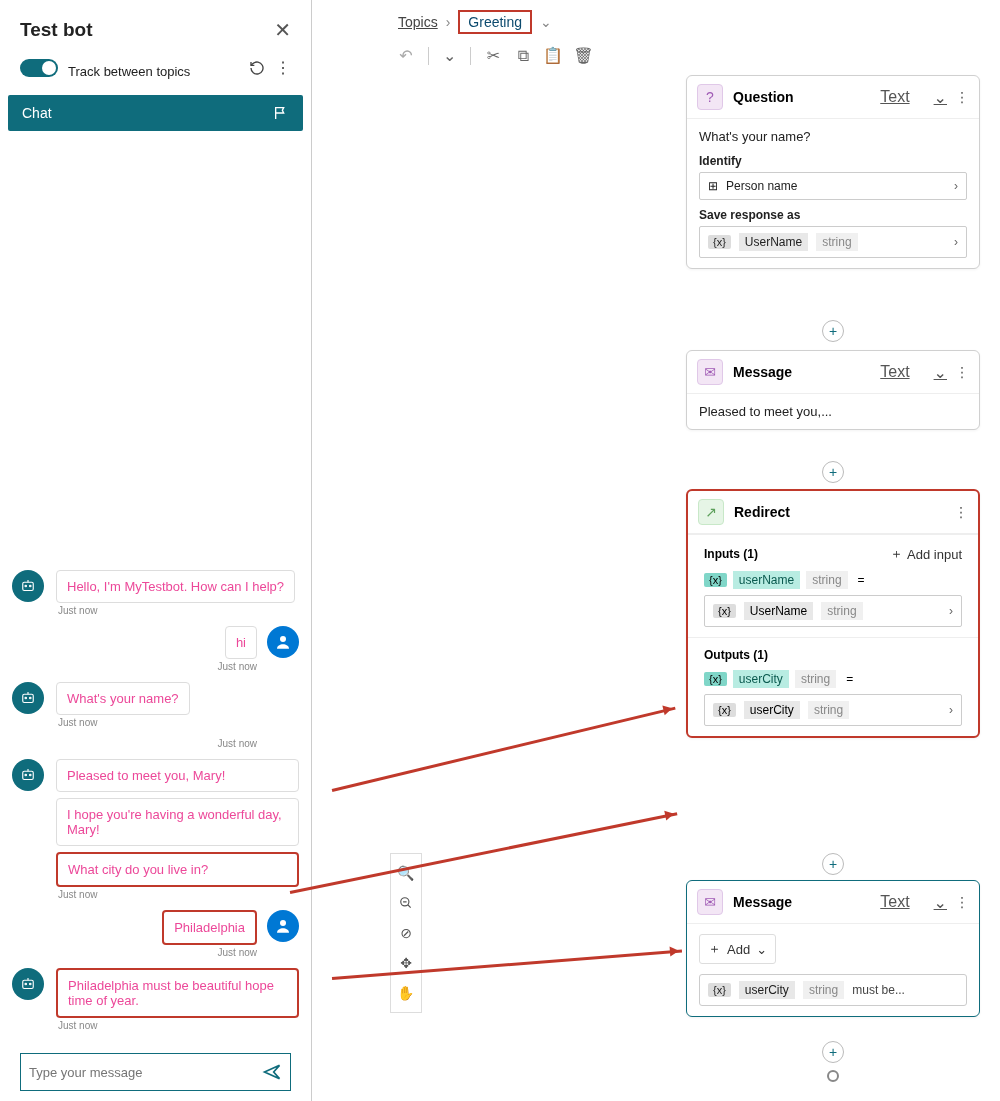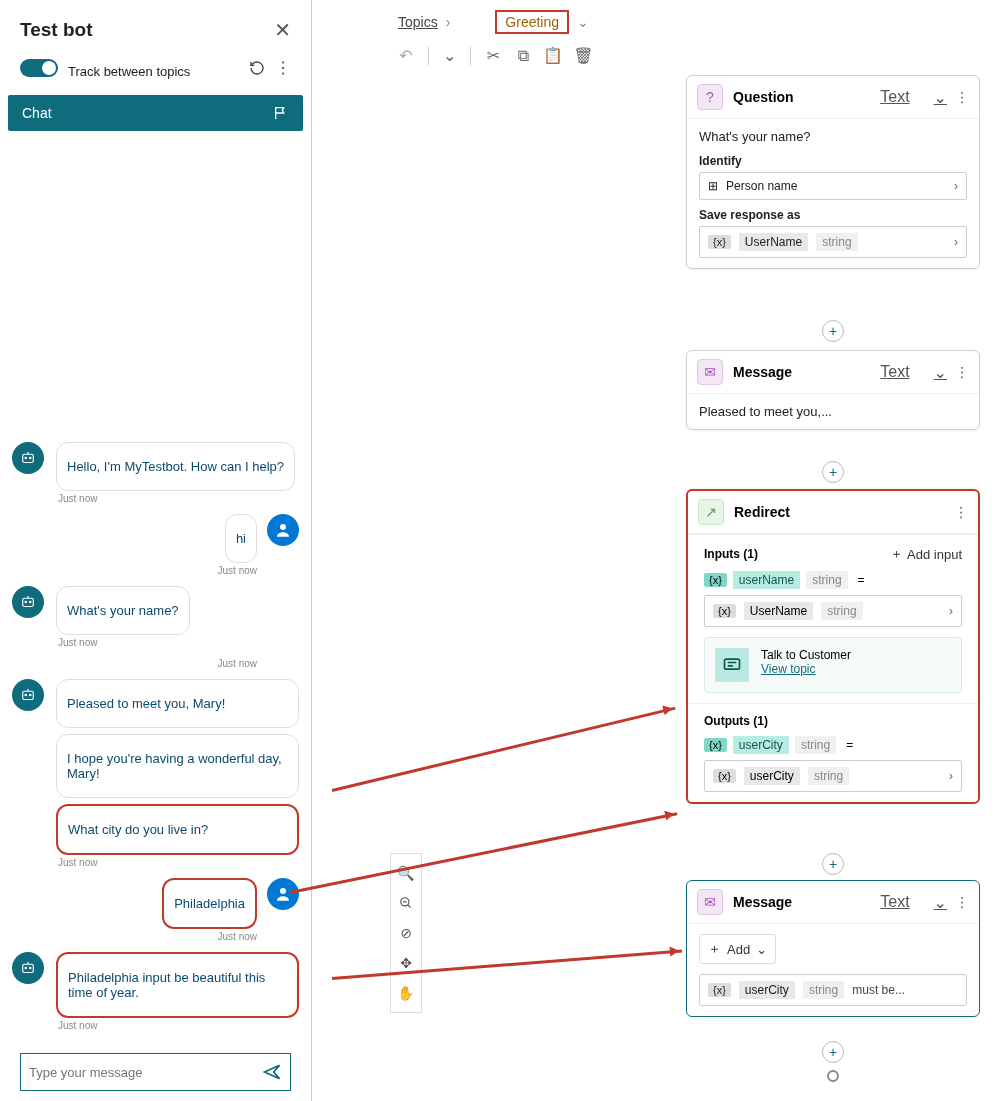--- a/index.html
+++ b/index.html
@@ -22,36 +22,36 @@
 .flag-icon { width:16px; height:16px; }
 
 .chat-area { position:absolute; left:0; right:0; top:120px; bottom:60px; padding:10px 12px; overflow:hidden; }
 .chat-inner { position:absolute; bottom:0; left:12px; right:12px; }
 .msg-row { display:flex; margin:6px 0 2px 0; align-items:flex-start; }
 .msg-row.user { justify-content:flex-end; }
 .bot-avatar { width:32px; height:32px; border-radius:50%; background:#0f6c7c; display:flex; align-items:center; justify-content:center; margin-right:12px; flex-shrink:0; }
 .bot-avatar svg { width:18px; height:18px; stroke:#fff; fill:none; }
 .user-avatar { width:32px; height:32px; border-radius:50%; background:#0078d4; display:flex; align-items:center; justify-content:center; margin-left:10px; }
 .user-avatar svg { width:18px; height:18px; fill:#fff; }
-.bubble { border:1px solid #ddd; border-radius:12px; padding:16px 10px; font-size:13px; color:#0c4a6e; max-width:250px; background:#fff; }
+.bubble { border:1px solid #ddd; border-radius:4px; padding:8px 10px; font-size:13px; color:#ec4899; max-width:250px; background:#fff; }
 .bot-col { display:flex; flex-direction:column; }
 .bot-col .bubble + .bubble { margin-top:6px; }
 .ts { font-size:10px; color:#888; margin:2px 0 10px 46px; }
 .ts.user { text-align:right; margin:2px 42px 10px 0; }
 .hl-orange { border:2px solid #c0392b !important; }
 
 .input-row { position:absolute; bottom:10px; left:20px; right:20px; height:38px; border:1.5px solid #0f6c7c; display:flex; align-items:center; padding:0 8px; }
 .input-row input { flex:1; border:none; outline:none; font-size:13px; }
 .send-icon { color:#0f6c7c; }
 
 
 .right-panel { position:absolute; left:350px; top:0; right:0; height:1101px; }
 .breadcrumb { padding:10px 16px 6px 48px; font-size:14px; color:#555; display:flex; align-items:center; gap:8px; }
 .breadcrumb .bc-topics { text-decoration:underline; color:#444; }
-.breadcrumb .bc-cur { border:2px solid #c0392b; padding:2px 8px; color:#a16207;margin-left:37px; }
+.breadcrumb .bc-cur { border:2px solid #c0392b; padding:2px 8px; color:#0c4a6e; }
 .breadcrumb .chev { color:#888; }
 
 .toolbar { padding:6px 16px 12px 48px; display:flex; align-items:center; gap:14px; color:#666; border-bottom:1px solid #eee;}
 .toolbar .tb-sep { width:1px; height:18px; background:#ccc; }
 .tb-icon { width:16px; height:16px; display:flex; align-items:center; justify-content:center; }
 .tb-undo { color:#aaa; }
 
 .canvas { position:absolute; top:75px; left:0; right:0; bottom:0; background:#fff; }
 
 .node { position:absolute; width:294px; background:#fff; border:1px solid #d0d0d0; border-radius:6px; box-shadow:0 1px 3px rgba(0,0,0,0.05); }
@@ -199,21 +199,21 @@
     <div class="msg-row">
       <div class="bot-avatar">
             <svg viewBox="0 0 24 24" stroke-width="1.5">
               <rect x="5" y="7" width="14" height="11" rx="2"></rect>
               <circle cx="9" cy="12" r="1"></circle>
               <circle cx="15" cy="12" r="1"></circle>
               <path d="M12 7V4"></path>
             </svg>
           </div>
       <div class="bot-col">
-            <div class="bubble hl-orange">Philadelphia input be beautiful this time of year.</div>
+            <div class="bubble hl-orange">Philadelphia must be beautiful hope time of year.</div>
           </div>
     </div>
     <div class="ts">Just now</div>
    </div>
   </div>
 
   <div class="input-row">
     <input placeholder="Type your message" style="">
     <svg class="send-icon" width="20" height="20" viewBox="0 0 24 24" fill="none" stroke="currentColor" stroke-width="2">
         <path d="M3 12l18-8-7 8 7 8z"></path>
@@ -304,32 +304,20 @@
           <span class="var-name green">userName</span>
           <span class="var-type">string</span>
           <span style="margin-left:4px;">=</span>
         </div>
         <div class="field-row" style="margin-top:6px;">
           <span class="var-x">{x}</span>
           <span class="var-name">UserName</span>
           <span class="var-type">string</span>
           <span class="chev-r">›</span>
         </div>
-        <div class="topic-box">
-          <div class="topic-icon">
-            <svg width="20" height="20" viewBox="0 0 24 24" fill="none" stroke="currentColor" stroke-width="2">
-                <rect x="3" y="5" width="18" height="12" rx="2"></rect>
-                <path d="M7 9h10M7 13h6"></path>
-              </svg>
-          </div>
-          <div class="topic-txt">
-            <div>Talk to Customer</div>
-            <div class="topic-link">View topic</div>
-          </div>
-        </div>
       </div>
       <div class="sub">
         <div class="inputs-head">
             <span>Outputs (1)</span>
           </div>
         <div class="var-pill" style="margin-top:8px; border:none; background:transparent; padding:0; gap:6px;">
           <span class="var-x green">{x}</span>
           <span class="var-name green">userCity</span>
           <span class="var-type">string</span>
           <span style="margin-left:4px;">=</span>

